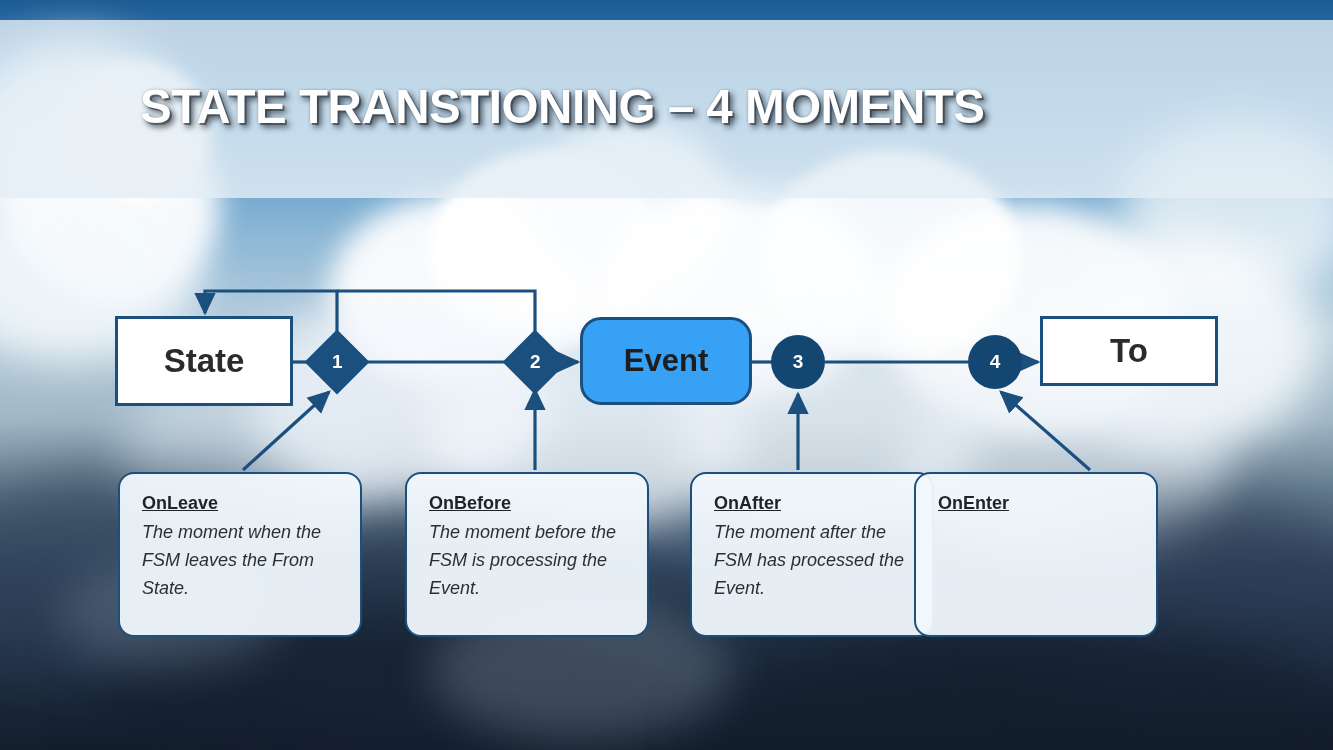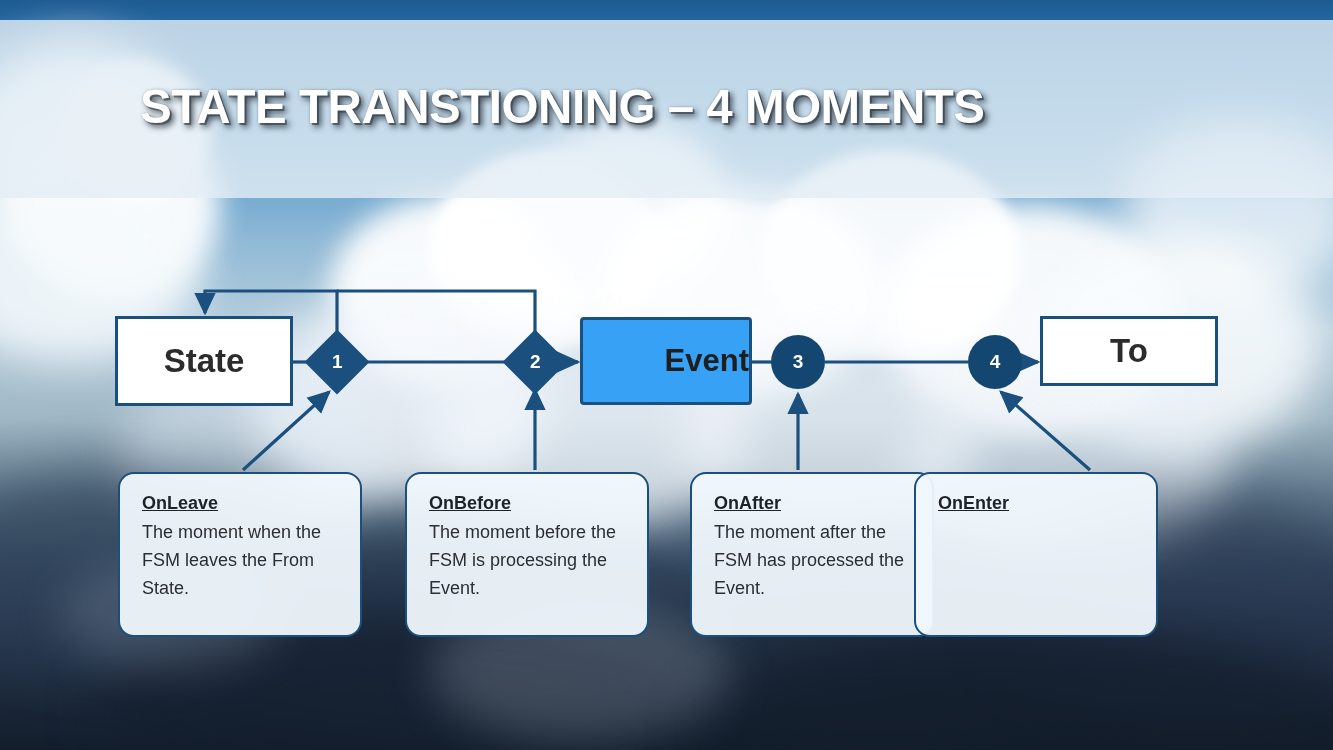--- a/index.html
+++ b/index.html
@@ -121,25 +121,25 @@
   }
   .node-from { left: 115px; top: 316px; width: 178px; height: 90px; }
   .node-to   { left: 1040px; top: 316px; width: 178px; height: 70px; }
 
   .node-event {
     position: absolute;
     left: 580px; top: 317px;
     width: 172px; height: 88px;
     background: #37a1f5;
     border: 3px solid #1b4f7e;
-    border-radius: 4px;
+    border-radius: 21px;
     box-sizing: border-box;
     display: flex;
     align-items: center;
-    justify-content: flex-end;
+    justify-content: center;
     color: #1e1e1e;
     font-size: 31px;
     font-weight: bold;
   }
 
   .marker {
     position: absolute;
     display: flex;
     align-items: center;
     justify-content: center;
@@ -177,21 +177,21 @@
     font-size: 18px;
     line-height: 1.55;
   }
   .callout .title {
     font-weight: bold;
     text-decoration: underline;
     display: inline-block;
     margin-bottom: 1px;
     color: #1e2327;
   }
-  .callout .body { display: block; }
+  .callout .body { display: block; font-style: italic; }
   .co1 { left: 118px; top: 472px; }
   .co2 { left: 405px; top: 472px; }
   .co3 { left: 690px; top: 472px; }
   .co4 { left: 914px; top: 472px; }
 </style>
 </head>
 <body>
 
 <div id="slide">
 

